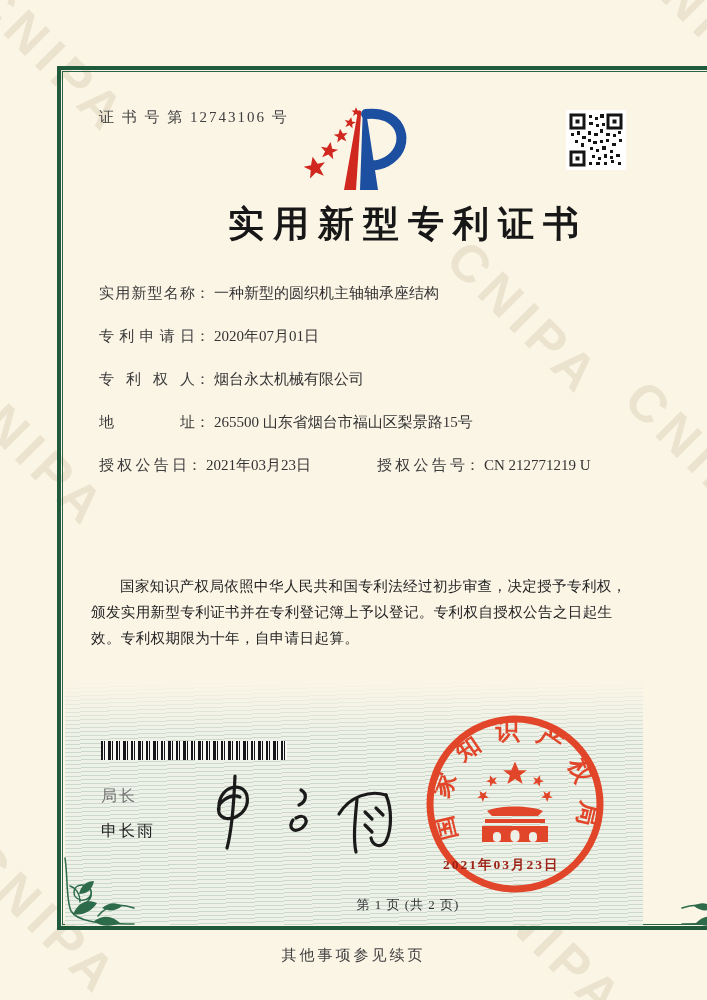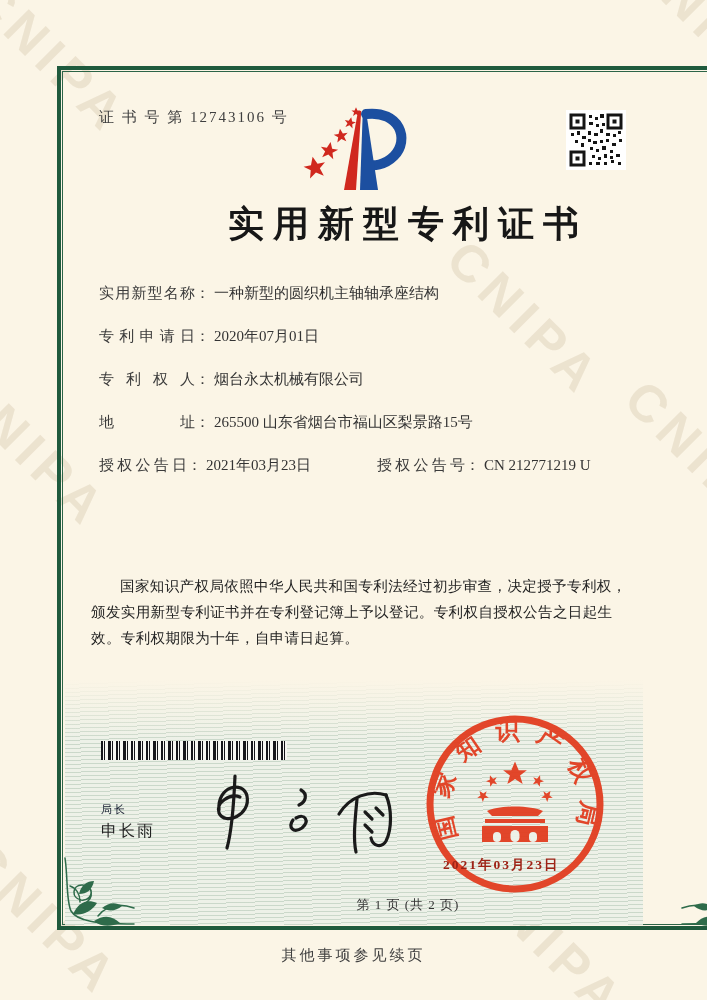--- a/index.html
+++ b/index.html
@@ -71,21 +71,21 @@
   }
   .body-text p{margin:0;text-indent:2em;}
   
   .barcode{
     position:absolute;left:40px;top:671px;width:186px;height:19px;z-index:3;
     background:repeating-linear-gradient(90deg,
       #15151a 0 2px,#f6f6f2 2px 3px,#15151a 3px 4px,#f6f6f2 4px 7px,
       #15151a 7px 10px,#f6f6f2 10px 11px,#15151a 11px 12px,#f6f6f2 12px 15px);
   }
   
-  .sig-title{position:absolute;left:40px;top:716px;font-size:11px;letter-spacing:2px;color:#0f172a;z-index:3;margin-top:16px;}
+  .sig-title{position:absolute;left:40px;top:716px;font-size:16px;letter-spacing:2px;color:#737373;z-index:3;}
   .sig-name{position:absolute;left:40px;top:751px;font-size:16px;letter-spacing:2px;color:#222;z-index:3;}
   .sig-hand{position:absolute;left:128px;top:698px;width:232px;height:96px;z-index:3;}
   
   .seal{position:absolute;left:358px;top:638px;width:192px;height:192px;z-index:4;opacity:0.93;}
   .seal-date{
     position:absolute;left:382px;top:786px;width:170px;z-index:5;
     font-size:13.5px;font-weight:bold;letter-spacing:2px;color:#9e2317;
   }
   
   .page-info{

